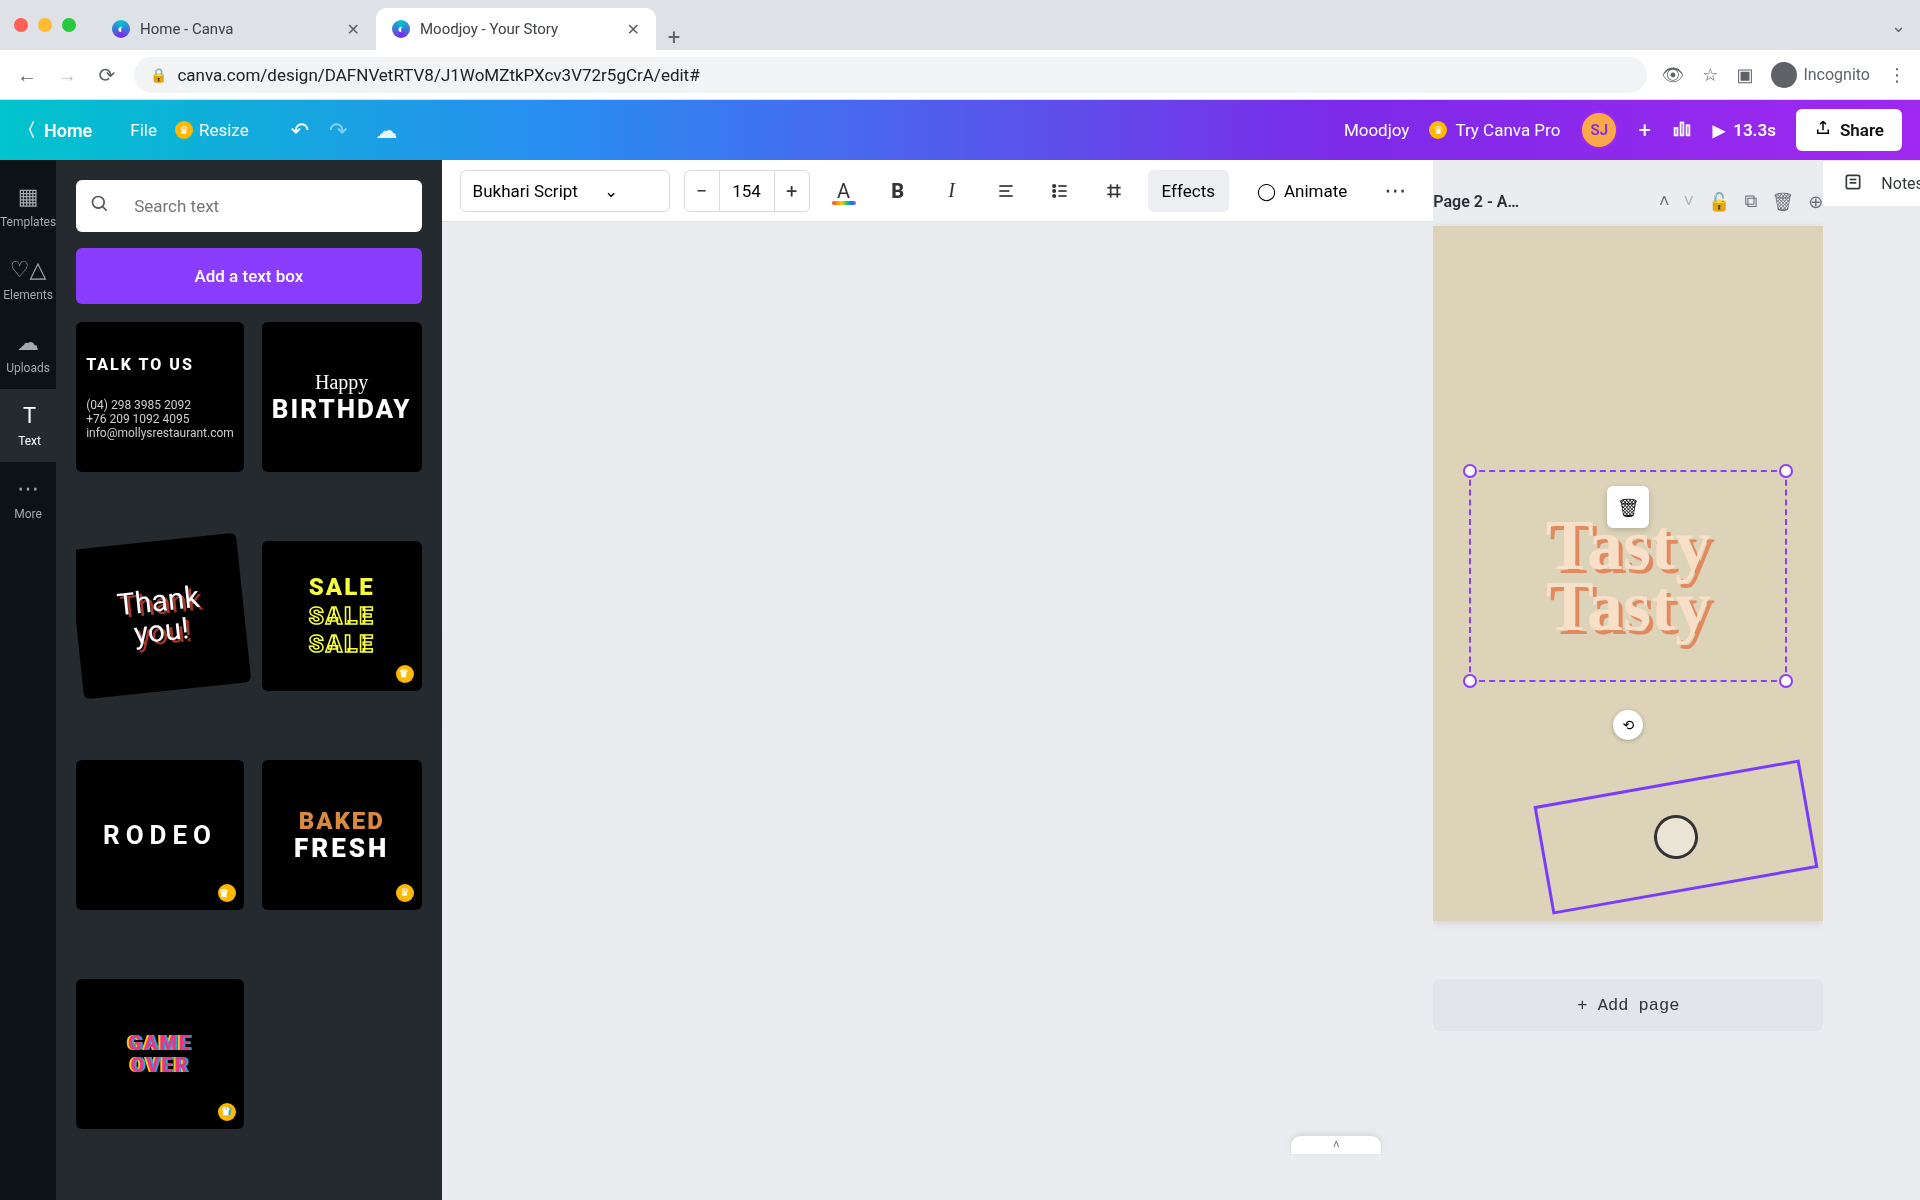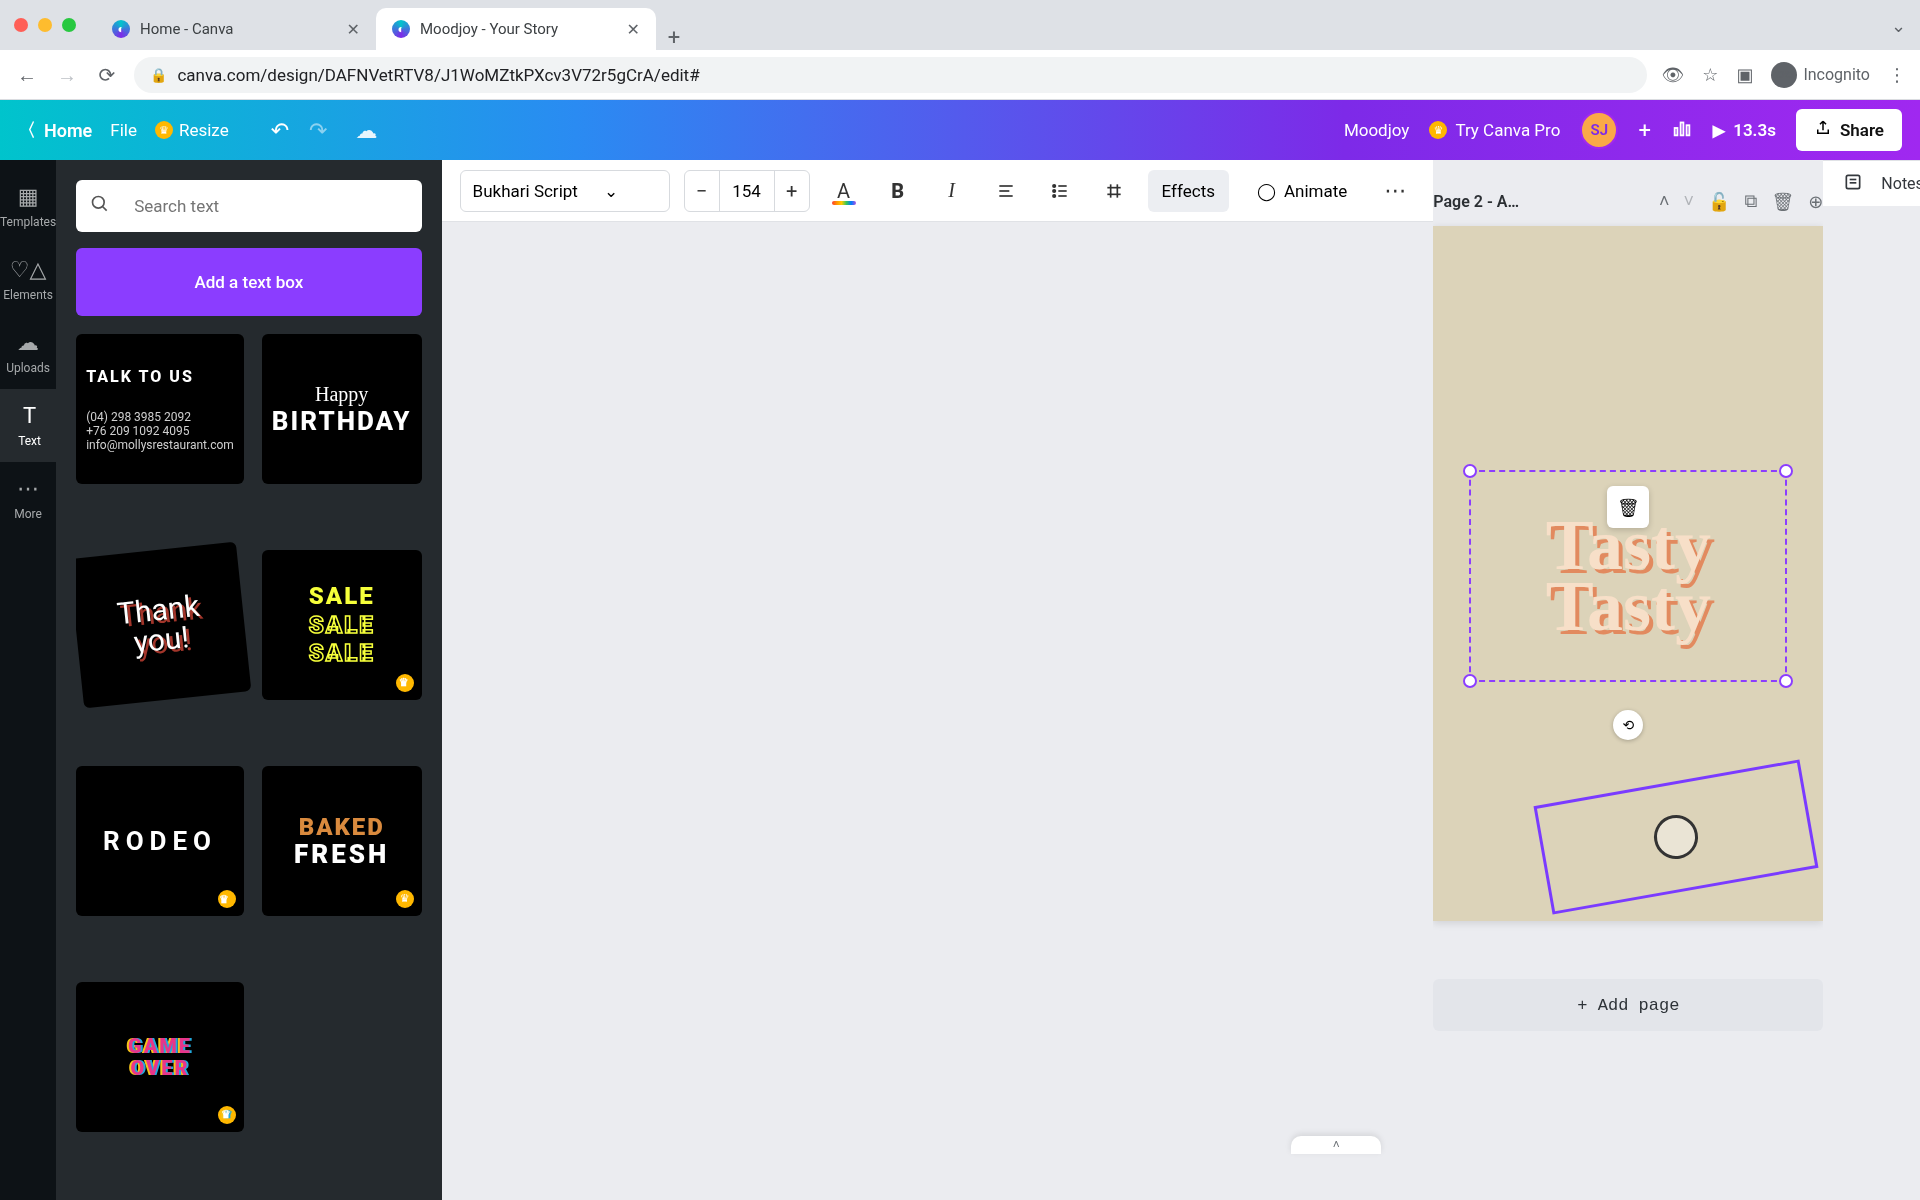--- a/index.html
+++ b/index.html
@@ -45,21 +45,21 @@
 
 .app { flex: 1; display: flex; flex-direction: column; }
 
 .topbar {
   height: 60px;
   background: linear-gradient(90deg, #00c4cc 0%, #2a8bf2 30%, #7d2ae8 70%, #a028f0 100%);
   display: flex; align-items: center; padding: 0 18px; gap: 18px; color: #fff;
 }
 .topbar .home { display: flex; align-items: center; gap: 8px; font-weight: 600; font-size: 18px; }
 .topbar .home .chev { font-size: 18px; }
-.topbar .menuitem { font-size: 17px; }
+.topbar .menuitem { font-size: 17px; margin-left: 20px; }
 .topbar .resize { display: flex; align-items: center; gap: 6px; font-size: 17px; }
 .crown { width: 18px; height: 18px; border-radius: 50%; background: #ffb800; display: inline-flex; align-items: center; justify-content: center; font-size: 11px; color: #fff; }
 .undo-redo { display: flex; gap: 20px; margin-left: 24px; font-size: 22px; }
 .undo-redo .dim { opacity: .5; }
 .cloud { font-size: 22px; margin-left: 10px; opacity: .9; }
 .topbar .right { margin-left: auto; display: flex; align-items: center; gap: 20px; }
 .docname { font-size: 17px; }
 .trypro { display: flex; align-items: center; gap: 8px; font-size: 17px; }
 .avatar-sj { width: 38px; height: 38px; border-radius: 50%; background: #faa948; border: 2px solid #a028f0; display: flex; align-items: center; justify-content: center; font-weight: 600; color: #7d2ae8; font-size: 15px; }
 .addppl { font-size: 22px; }
@@ -77,21 +77,21 @@
 .railitem .ric { font-size: 22px; }
 
 
 .panel { width: 480px; background: #252a2e; display: flex; flex-direction: column; padding: 20px; position: relative; }
 .panel .search {
   height: 52px; background: #fff; border-radius: 6px; display: flex; align-items: center;
   padding: 0 14px; gap: 10px; font-size: 17px; color: #555;
 }
 .panel .search input { border: none; outline: none; flex: 1; font-size: 17px; background: transparent; margin-left: 14px; }
 .panel .addtext {
-  margin-top: 16px; height: 68px; background: #8b3dff; color: #fff; border-radius: 6px;
+  margin-top: 16px; height: 56px; background: #8b3dff; color: #fff; border-radius: 6px;
   display: flex; align-items: center; justify-content: center; font-size: 17px; font-weight: 500;
 }
 .panel .grid { flex: 1; overflow: hidden; margin-top: 18px; display: grid; grid-template-columns: 1fr 1fr; gap: 18px 18px; }
 .tcard { background: #000; border-radius: 6px; display: flex; align-items: center; justify-content: center; position: relative; height: 150px; color: #fff; text-align: center; padding: 10px; }
 .tcard .crownbadge { position: absolute; right: 8px; bottom: 8px; }
 .tcard.talk { flex-direction: column; align-items: flex-start; justify-content: center; font-size: 12px; color: #cfcfcf; }
 .tcard.talk .t1 { font-weight: 800; font-size: 16px; letter-spacing: 2px; color: #fff; margin-bottom: 24px; }
 .tcard.hb { flex-direction: column; }
 .tcard.hb .h1 { font-family: cursive; font-size: 20px; }
 .tcard.hb .h2 { font-weight: 800; font-size: 26px; letter-spacing: 2px; }

